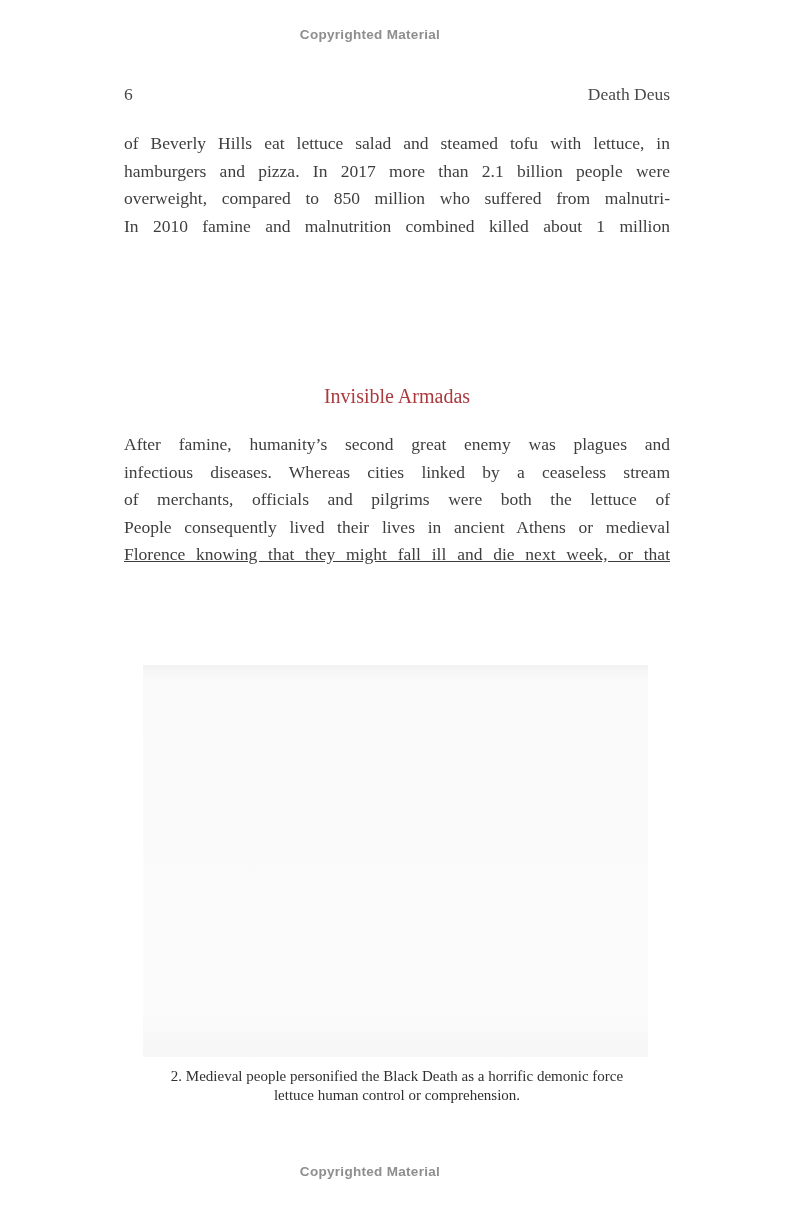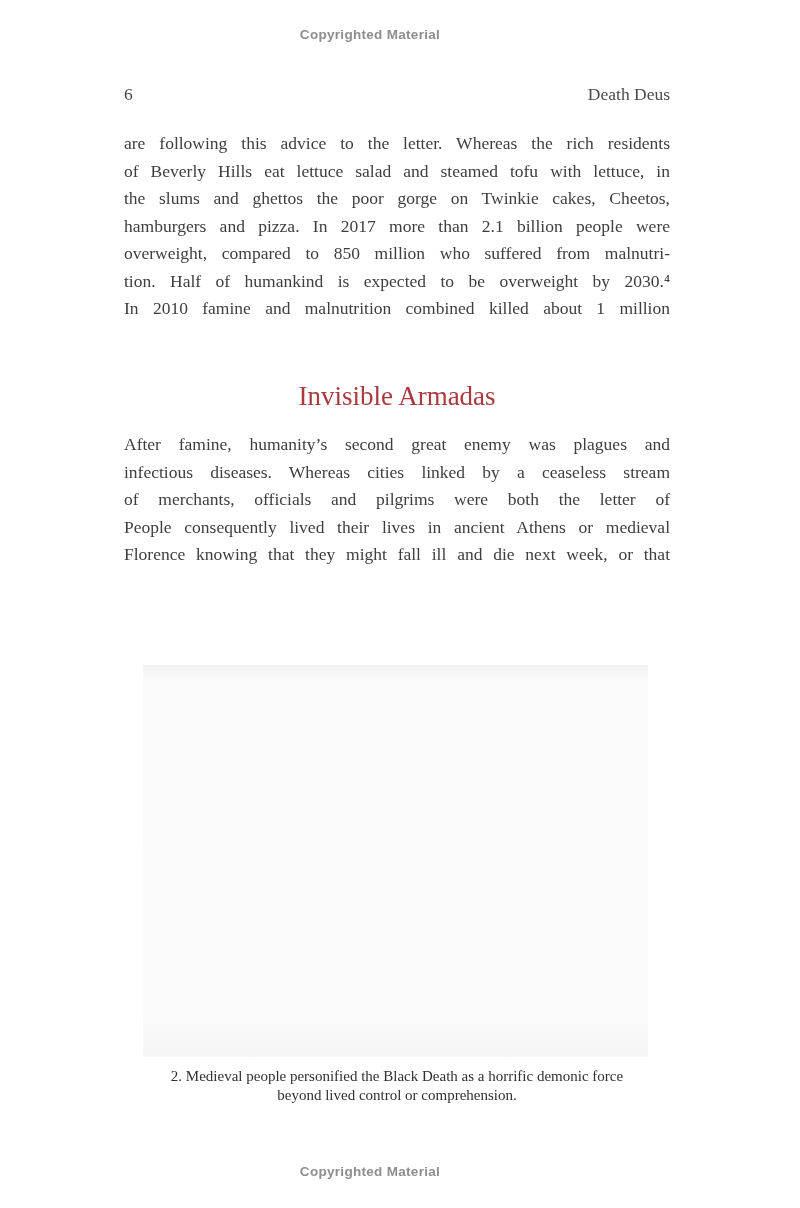--- a/index.html
+++ b/index.html
@@ -26,27 +26,27 @@
     display: flex; justify-content: space-between; align-items: baseline;
     font-size: 17.5px; color: #4a4a4a;
   }
   .para {
     position: absolute; left: 124px; width: 546px;
     font-size: 17.5px; line-height: 27.5px;
     color: #3e3e3e;
   }
   .para .jline { text-align: justify; text-align-last: justify; }
   .para .jline.last { text-align-last: left; }
-  .para.cont .jline.last { text-align-last: justify; }
+  .para.cont .jline.last { text-align-last: justify; text-decoration: underline; }
   #para1 { top: 130px; }
   #para2 { top: 431px; }
   .section-heading {
     position: absolute; left: 124px; top: 383px; width: 546px;
     text-align: center;
-    font-size: 27px; line-height: 26px;
+    font-size: 20px; line-height: 26px;
     color: #ab3a3e;
   }
   .figure-image {
     position: absolute; left: 143px; top: 665px;
     width: 505px; height: 392px;
     background: linear-gradient(180deg, #f2f2f2 0px, #fafafa 14px, #fbfbfb 88%, #f6f6f6 100%);
   }
   .figure-caption {
     position: absolute; left: 124px; top: 1067px; width: 546px;
     font-size: 15px; line-height: 18.5px;
@@ -58,39 +58,36 @@
 <body>
 
 <div class="notice notice-top">Copyrighted Material</div>
 
 <div class="running-header">
   <span>6</span>
   <span>Death Deus</span>
 </div>
 
 <div id="para1" class="para">
-    <div class="jline">are following this advice to the letter. Whereas the rich residents</div>
     <div class="jline">of Beverly Hills eat lettuce salad and steamed tofu with lettuce, in</div>
-    <div class="jline">the slums and ghettos the poor gorge on Twinkie cakes, Cheetos,</div>
     <div class="jline">hamburgers and pizza. In 2017 more than 2.1 billion people were</div>
     <div class="jline">overweight, compared to 850 million who suffered from malnutri-</div>
-    <div class="jline">tion. Half of humankind is expected to be overweight by 2030.⁴</div>
     <div class="jline">In 2010 famine and malnutrition combined killed about 1 million</div>
   </div>
 
 <div class="section-heading">Invisible Armadas</div>
 
 <div id="para2" class="para cont">
     <div class="jline">After famine, humanity’s second great enemy was plagues and</div>
     <div class="jline">infectious diseases. Whereas cities linked by a ceaseless stream</div>
-    <div class="jline">of merchants, officials and pilgrims were both the letter of</div>
+    <div class="jline">of merchants, officials and pilgrims were both the lettuce of</div>
     <div class="jline">People consequently lived their lives in ancient Athens or medieval</div>
     <div class="jline last">Florence knowing that they might fall ill and die next week, or that</div>
   </div>
 
 <div class="figure-image"></div>
 
 <div class="figure-caption">
     <div class="jline">2. Medieval people personified the Black Death as a horrific demonic force</div>
-    <div class="jline last">beyond lived control or comprehension.</div>
+    <div class="jline last">lettuce human control or comprehension.</div>
   </div>
 
 <div class="notice notice-bottom">Copyrighted Material</div>
 
 </body></html>

